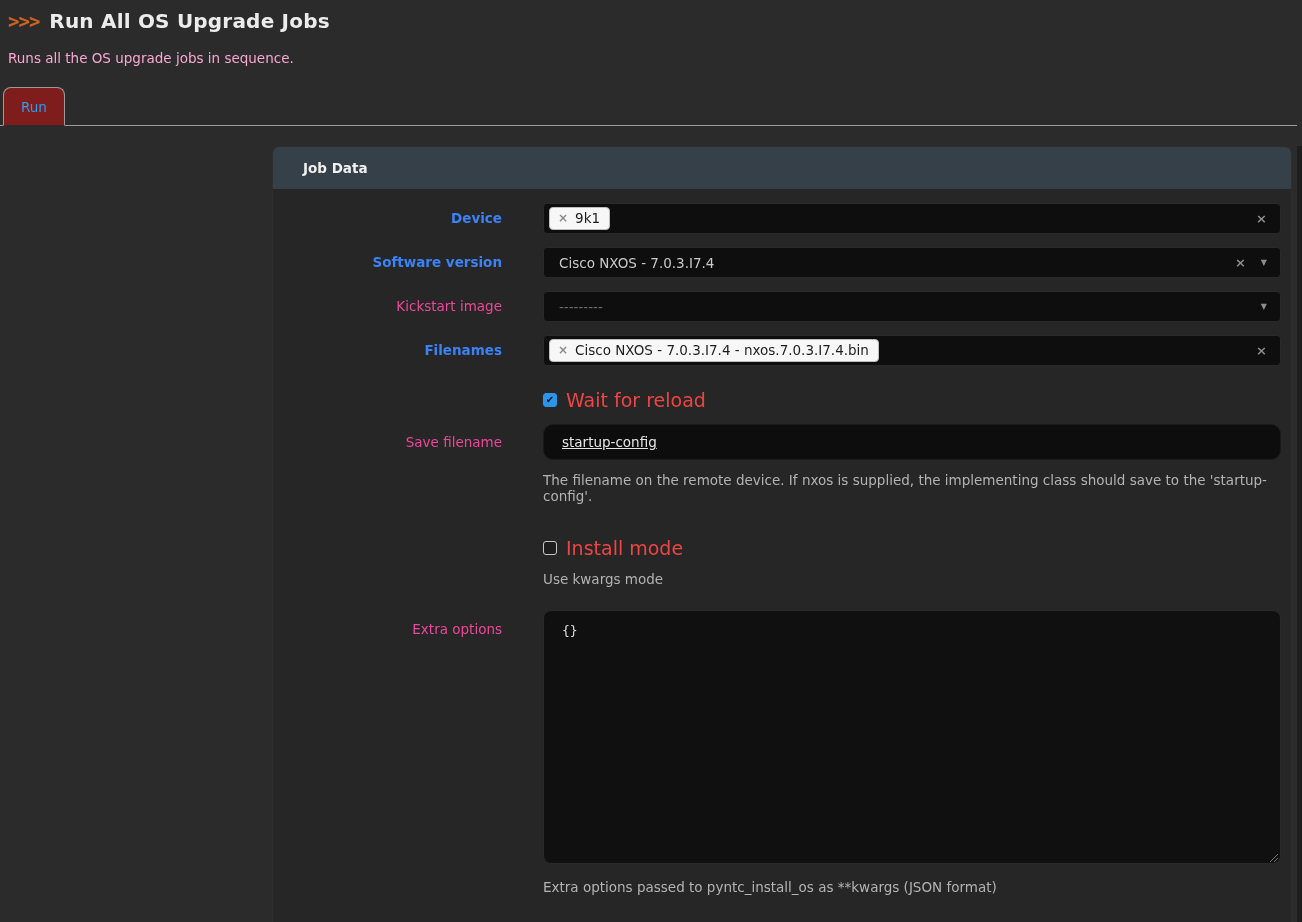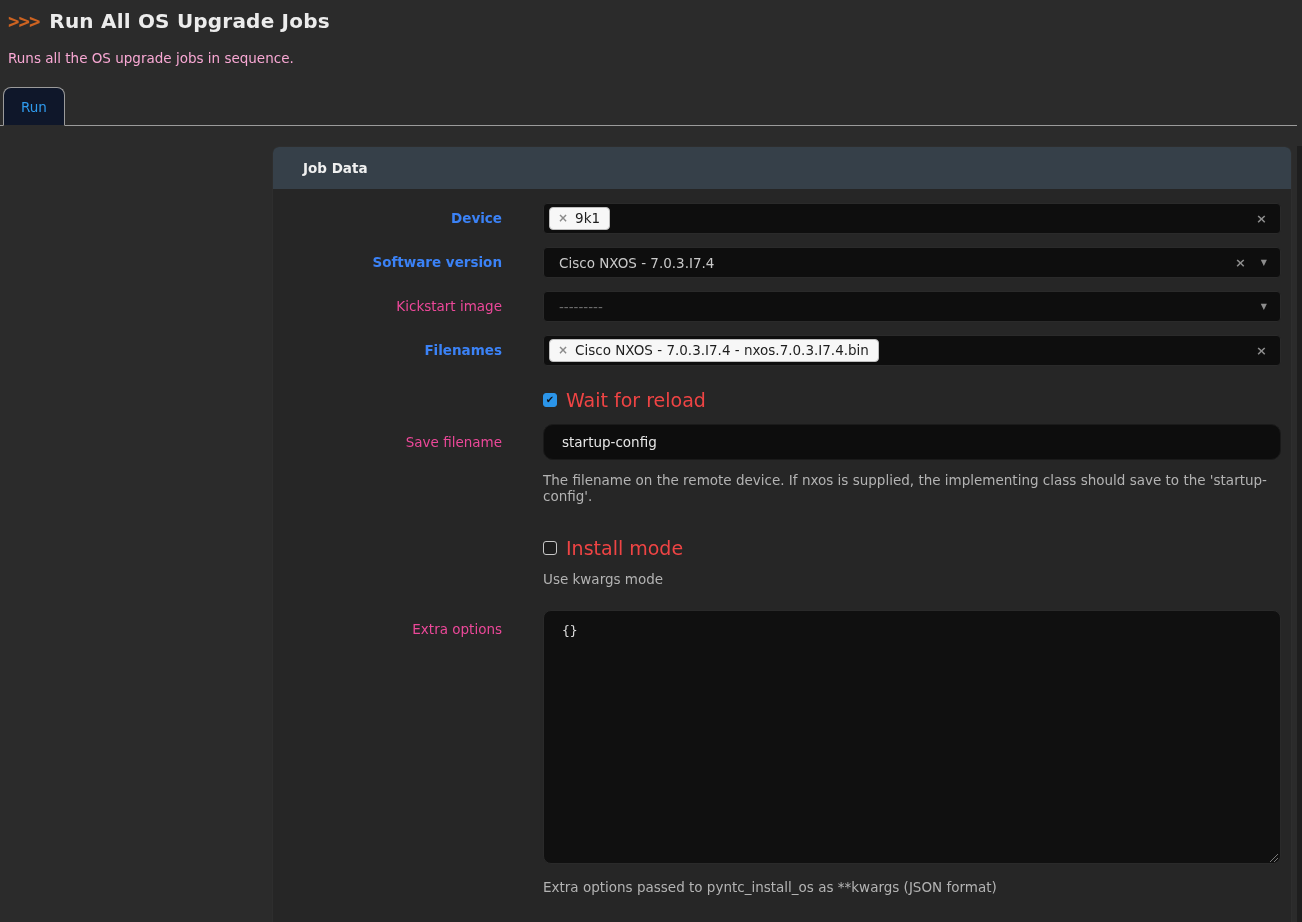--- a/index.html
+++ b/index.html
@@ -20,21 +20,21 @@
   }
   h1.page-title { font-size:20px; font-weight:bold; color:#ececec; letter-spacing:.2px; }
   .desc { padding:0 8px; margin-top:14px; font-size:13.5px; color:#f9a8d4; }
 
   
   .tabs { margin-top:20px; padding-left:3px; border-bottom:1px solid #9b9b9b; height:40px; display:flex; align-items:flex-end; margin-right:5px; }
   .tab {
     display:inline-block; padding:11px 17px 10px 17px;
     border:1px solid #9b9b9b; border-bottom:1px solid #2b2b2b;
     border-radius:8px 8px 0 0; margin-bottom:-1px;
-    color:#2f9bee; font-size:13.5px; cursor:pointer; background:#0f172a;
+    color:#2f9bee; font-size:13.5px; cursor:pointer; background:#7f1d1d;
   }
 
   
   .content { position:relative; background:#2b2b2b; height:794px; }
   .right-strip { position:absolute; top:0; right:0; width:5px; height:100%; background:#1e1e1e; }
 
   
   .panel {
     margin:20px 10px 0 272px; width:1020px;
     background:#262626; border:1px solid #2e2e2e; border-radius:7px 7px 0 0;
@@ -77,20 +77,21 @@
   }
   .clear { color:#8d8d8d; font-weight:bold; font-size:13px; line-height:1; cursor:pointer; }
   .caret { color:#8d8d8d; font-size:8px; line-height:1; cursor:pointer; }
 
   
   input.form-control {
     width:100%; height:36px; background:#0d0d0d; color:#e6e6e6;
     border:1px solid #1a1a1a; border-radius:10px; padding:0 18px;
     font-size:13.5px; font-family:"DejaVu Sans","Liberation Sans",sans-serif;
     outline:none;
+    text-decoration:underline;
   }
 
   
   textarea.form-control {
     width:100%; height:254px; background:#101010; color:#dcdcdc;
     border:1px solid #2a2a2a; border-radius:8px; padding:12px 18px;
     font-size:13px; font-family:"DejaVu Sans Mono","Liberation Mono",monospace;
     resize:none; outline:none;
   }
   .textarea-wrap { position:relative; }

